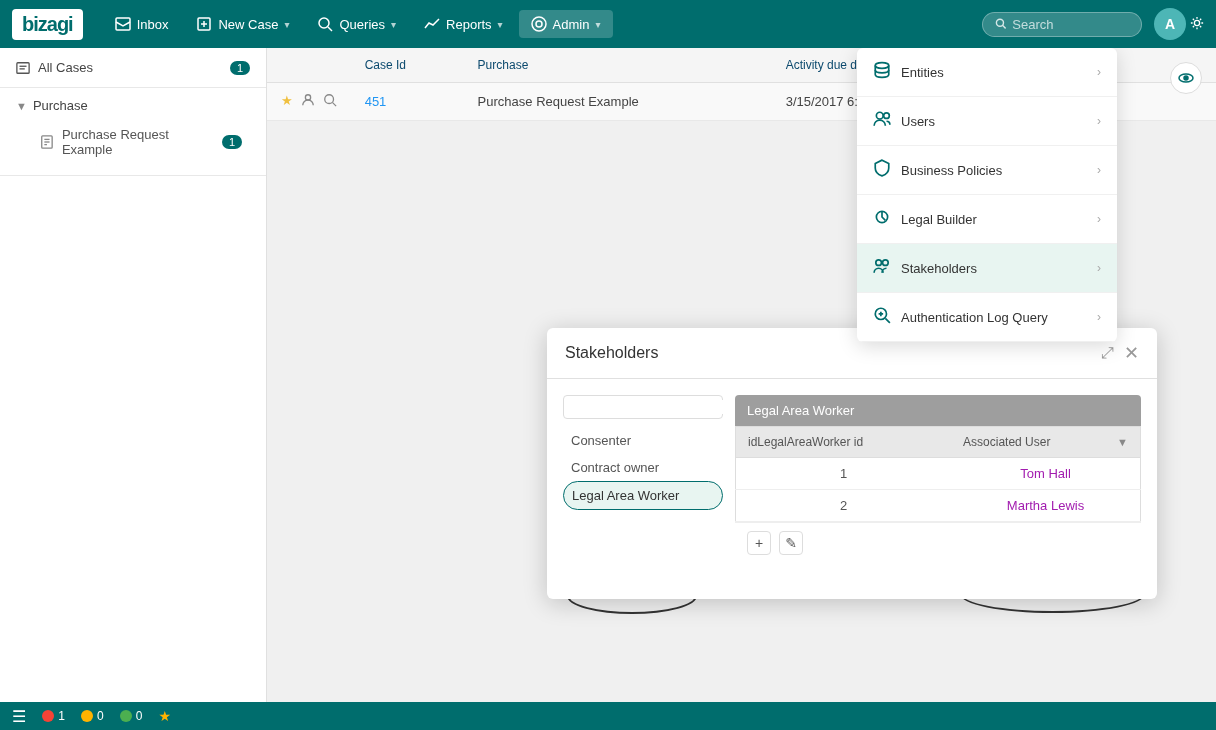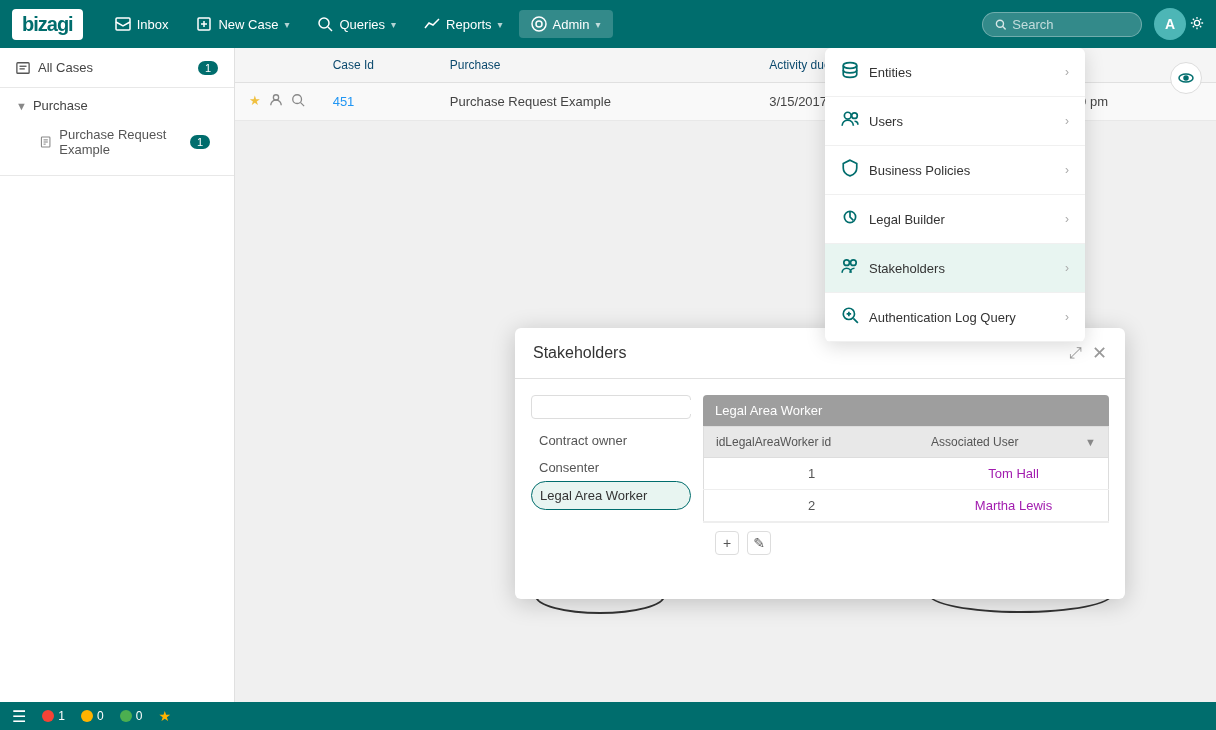--- a/index.html
+++ b/index.html
@@ -38,21 +38,21 @@
     .nav-item.active { background: rgba(255,255,255,0.2); }
     .nav-item svg { width: 16px; height: 16px; }
     .nav-spacer { flex: 1; }
     .search-box {
       background: rgba(255,255,255,0.2);
       border: 1px solid rgba(255,255,255,0.3);
       border-radius: 20px;
       padding: 4px 12px;
       color: white;
       display: flex;
-      align-items: center;
+      align-items: flex-start;
       gap: 6px;
       width: 160px;
     }
     .search-box input {
       background: transparent;
       border: none;
       outline: none;
       color: white;
       font-size: 13px;
       width: 100%;
@@ -71,21 +71,21 @@
       color: rgba(255,255,255,0.8);
       cursor: pointer;
       margin-left: 2px;
     }
 
     
     .layout { display: flex; height: calc(730px - 48px - 28px); }
 
     
     .sidebar {
-      width: 235px;
+      width: 267px;
       background: white;
       border-right: 1px solid #e0e0e0;
       flex-shrink: 0;
       overflow-y: auto;
     }
     .sidebar-all-cases {
       display: flex; align-items: center; justify-content: space-between;
       padding: 12px 16px;
       border-bottom: 1px solid #e8e8e8;
       cursor: pointer;
@@ -559,22 +559,22 @@
 
         <div class="stakeholder-list">
           <div class="stakeholder-search">
             <input type="text" placeholder="" style="">
             <svg width="13" height="13" viewBox="0 0 16 16" fill="none" stroke="#999" stroke-width="2">
                 <circle cx="7" cy="7" r="5"></circle>
                 <line x1="11" y1="11" x2="15" y2="15"></line>
               </svg>
           </div>
 
+          <div class="stakeholder-list-item">Consenter</div>
           <div class="stakeholder-list-item">Contract owner</div>
-          <div class="stakeholder-list-item">Consenter</div>
           <div class="stakeholder-list-item selected">Legal Area Worker</div>
         </div>
 
         <div class="stakeholder-table-panel">
           <div class="stakeholder-table-title">Legal Area Worker</div>
           <table class="stakeholder-table">
             <thead>
               <tr>
                 <th>idLegalAreaWorker id</th>
                 <th>

